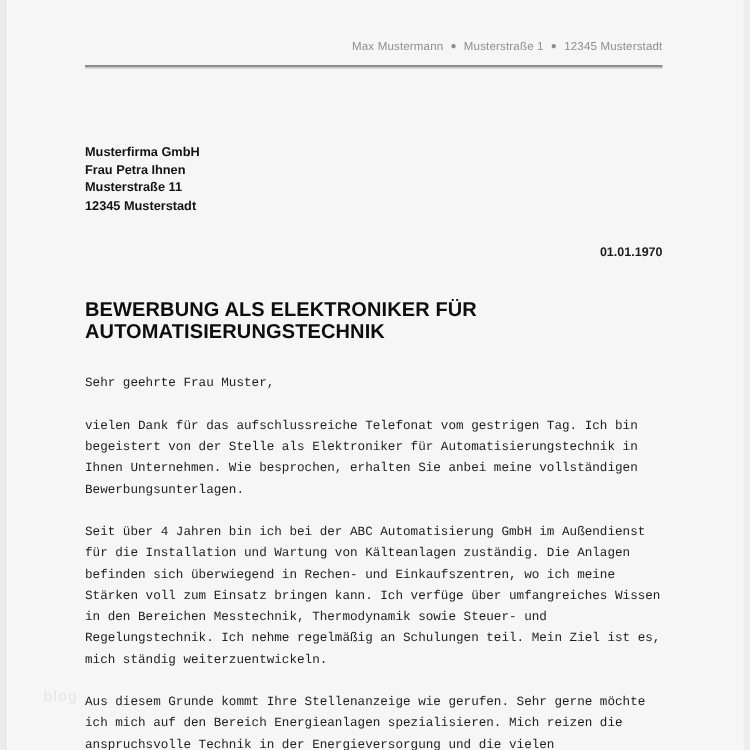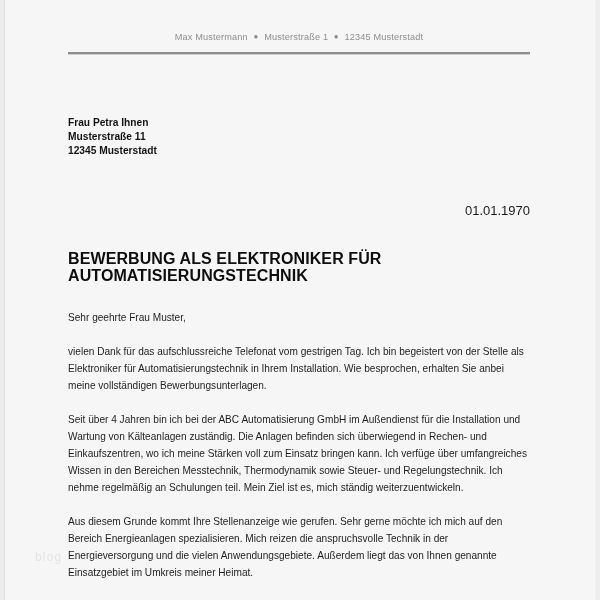--- a/index.html
+++ b/index.html
@@ -38,21 +38,21 @@
   .doc {
     position: absolute;
     left: 63px;           
     top: 0;
     width: 462px;         
   }
 
   
   .letterhead {
     padding-top: 28px;
-    text-align: center;
+    text-align: right;
     color: #8e8e8e;
     font-size: 9.2px;
     line-height: 17px;
     letter-spacing: 0.15px;
   }
   .letterhead .lh-line { white-space: nowrap; }
   .lh-sep { padding: 0 3px; font-size: 8px; vertical-align: 1px; }
 
   .rule {
     margin-top: 6px;
@@ -65,24 +65,25 @@
   .recipient {
     margin-top: 61px;
     font-size: 10.2px;
     font-weight: bold;
     line-height: 14.2px;
     color: #131313;
   }
 
   
   .date {
-    margin-top: 44px;
+    margin-top: 24px;
     text-align: right;
-    font-size: 13px;
+    font-size: 10px;
     color: #1b1b1b;
+    font-weight: bold;
   }
 
   
   .subject {
     margin-top: 32px;
     font-size: 16px;
     font-weight: bold;
     line-height: 17px;
     letter-spacing: 0.1px;
     color: #0e0e0e;
@@ -91,20 +92,21 @@
 
   
   .body {
     margin-top: 25px;
     font-size: 10.1px;
     line-height: 17px;
     color: #1e1e1e;
   }
   .body p {
     margin: 0 0 17px 0;
+    font-family: Liberation Mono, monospace;
   }
   .body p:last-child { margin-bottom: 0; }
 
   
   .watermark {
     position: absolute;
     left: 30px;
     top: 550px;
     font-size: 12px;
     letter-spacing: 1.2px;
@@ -128,35 +130,36 @@
         <span class="lh-sep">●</span>
         <span>Musterstraße 1</span>
         <span class="lh-sep">●</span>
         <span>12345 Musterstadt</span>
       </div>
     </div>
 
     <div class="rule"></div>
 
     <div class="recipient">
+      <div>Musterfirma GmbH</div>
       <div>Frau Petra Ihnen</div>
       <div>Musterstraße 11</div>
       <div>12345 Musterstadt</div>
     </div>
 
     <div class="date">01.01.1970</div>
 
     <div class="subject">
       <span class="sl">BEWERBUNG ALS ELEKTRONIKER FÜR</span>
       <span class="sl">AUTOMATISIERUNGSTECHNIK</span>
     </div>
 
     <div class="body">
       <p>Sehr geehrte Frau Muster,</p>
-      <p>vielen Dank für das aufschlussreiche Telefonat vom gestrigen Tag. Ich bin begeistert von der Stelle als Elektroniker für Automatisierungstechnik in Ihrem Installation. Wie besprochen, erhalten Sie anbei meine vollständigen Bewerbungsunterlagen.</p>
+      <p>vielen Dank für das aufschlussreiche Telefonat vom gestrigen Tag. Ich bin begeistert von der Stelle als Elektroniker für Automatisierungstechnik in Ihnen Unternehmen. Wie besprochen, erhalten Sie anbei meine vollständigen Bewerbungsunterlagen.</p>
       <p>Seit über 4 Jahren bin ich bei der ABC Automatisierung GmbH im Außendienst für die Installation und Wartung von Kälteanlagen zuständig. Die Anlagen befinden sich überwiegend in Rechen- und Einkaufszentren, wo ich meine Stärken voll zum Einsatz bringen kann. Ich verfüge über umfangreiches Wissen in den Bereichen Messtechnik, Thermodynamik sowie Steuer- und Regelungstechnik. Ich nehme regelmäßig an Schulungen teil. Mein Ziel ist es, mich ständig weiterzuentwickeln.</p>
       <p>Aus diesem Grunde kommt Ihre Stellenanzeige wie gerufen. Sehr gerne möchte ich mich auf den Bereich Energieanlagen spezialisieren. Mich reizen die anspruchsvolle Technik in der Energieversorgung und die vielen Anwendungsgebiete. Außerdem liegt das von Ihnen genannte Einsatzgebiet im Umkreis meiner Heimat.</p>
 
     </div>
 
   </div>
 
   <div class="watermark">blog</div>
 
 </div>

